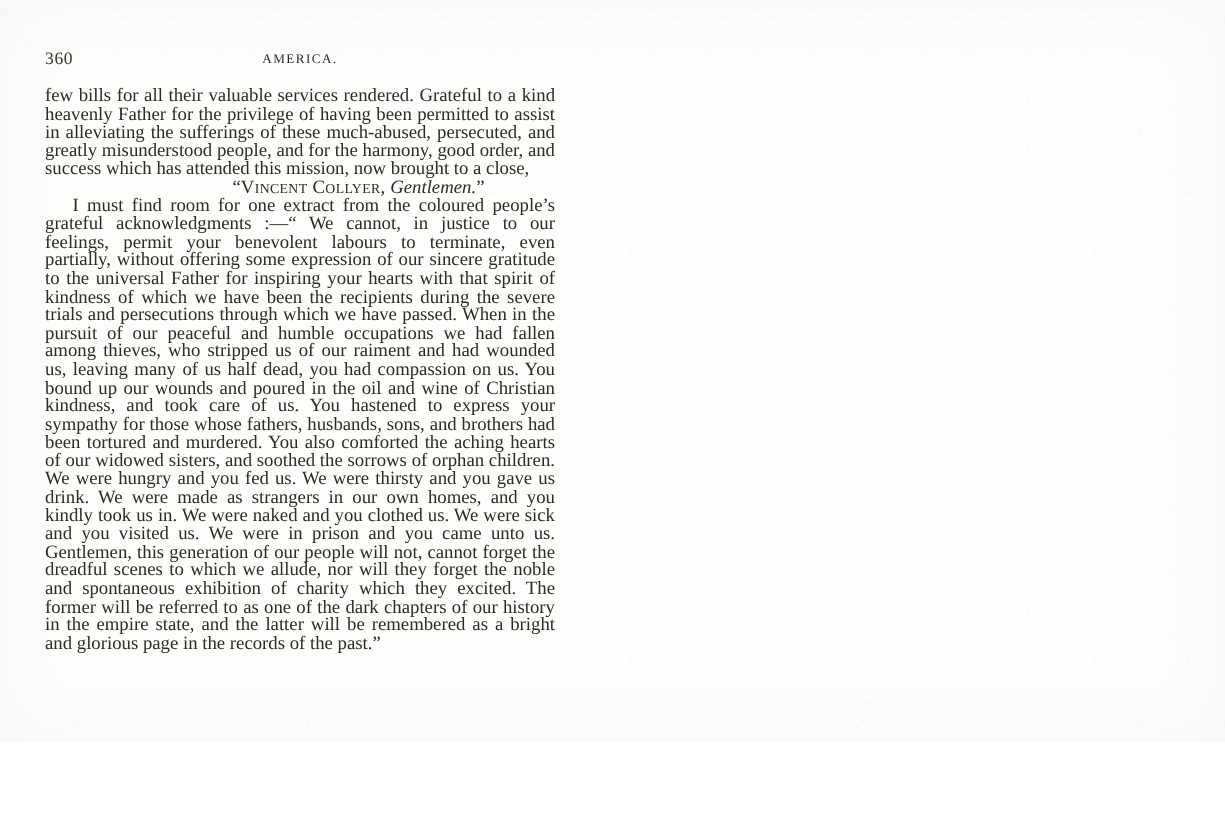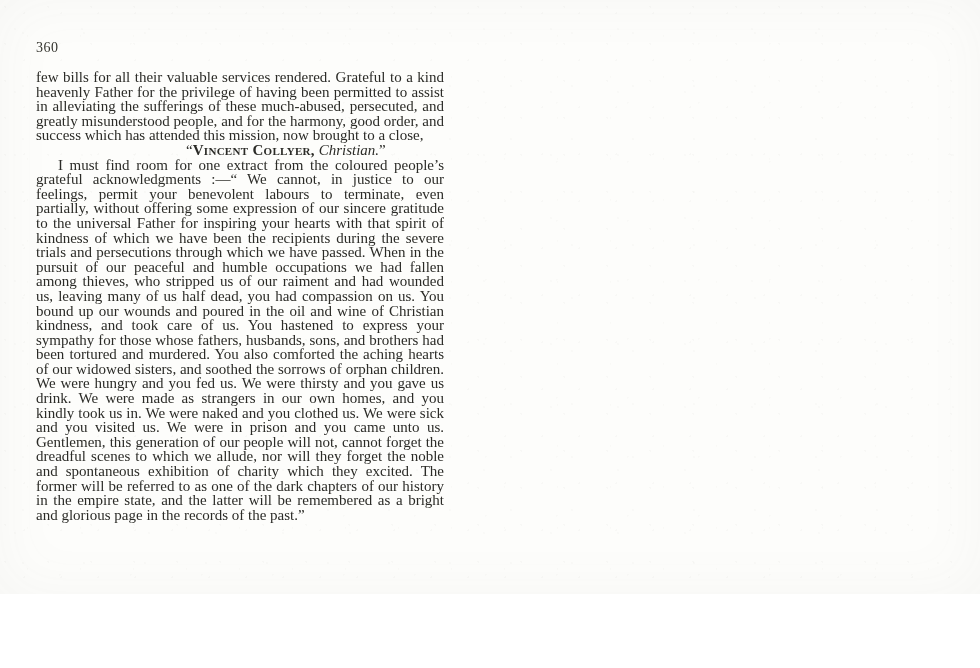--- a/index.html
+++ b/index.html
@@ -92,42 +92,42 @@
     text-align: left;
   }
   .line-sign {
     padding-left: 150px;
     text-align: left;
   }
 
   .smallcaps {
     font-variant: small-caps;
     letter-spacing: .3px;
-    font-weight: bold;
   }
   .ital { font-style: italic; }
 </style>
 </head>
 <body>
 
 <div class="page">
 
   <div class="leaf leaf-left">
 
     <div class="folio">360</div>
 
+    <div class="running-head">AMERICA.</div>
 
     <div class="col col-left">
 
       <p class="noindent">few bills for all their valuable services rendered. Grateful to a kind heavenly Father for the privilege of having been permitted to assist in alleviating the sufferings of these much-abused, persecuted, and greatly misunderstood people, and for the harmony, good order, and success which has attended this mission, now brought to a close,</p>
 
 
       <p class="line-sign">
         <span>“</span><span class="smallcaps">Vincent Collyer,</span>
-        <span class="ital">Christian.</span><span>”</span>
+        <span class="ital">Gentlemen.</span><span>”</span>
       </p>
 
       <p class="indent">I must find room for one extract from the coloured people’s grateful acknowledgments :—“ We cannot, in justice to our feelings, permit your benevolent labours to terminate, even partially, without offering some expression of our sincere gratitude to the universal Father for inspiring your hearts with that spirit of kindness of which we have been the recipients during the severe trials and persecutions through which we have passed. When in the pursuit of our peaceful and humble occupations we had fallen among thieves, who stripped us of our raiment and had wounded us, leaving many of us half dead, you had compassion on us. You bound up our wounds and poured in the oil and wine of Christian kindness, and took care of us. You hastened to express your sympathy for those whose fathers, husbands, sons, and brothers had been tortured and murdered. You also comforted the aching hearts of our widowed sisters, and soothed the sorrows of orphan children. We were hungry and you fed us. We were thirsty and you gave us drink. We were made as strangers in our own homes, and you kindly took us in. We were naked and you clothed us. We were sick and you visited us. We were in prison and you came unto us. Gentlemen, this generation of our people will not, cannot forget the dreadful scenes to which we allude, nor will they forget the noble and spontaneous exhibition of charity which they excited. The former will be referred to as one of the dark chapters of our history in the empire state, and the latter will be remembered as a bright and glorious page in the records of the past.”</p>
 
     </div>
   </div>
 
   <div class="leaf leaf-right">
 
     

